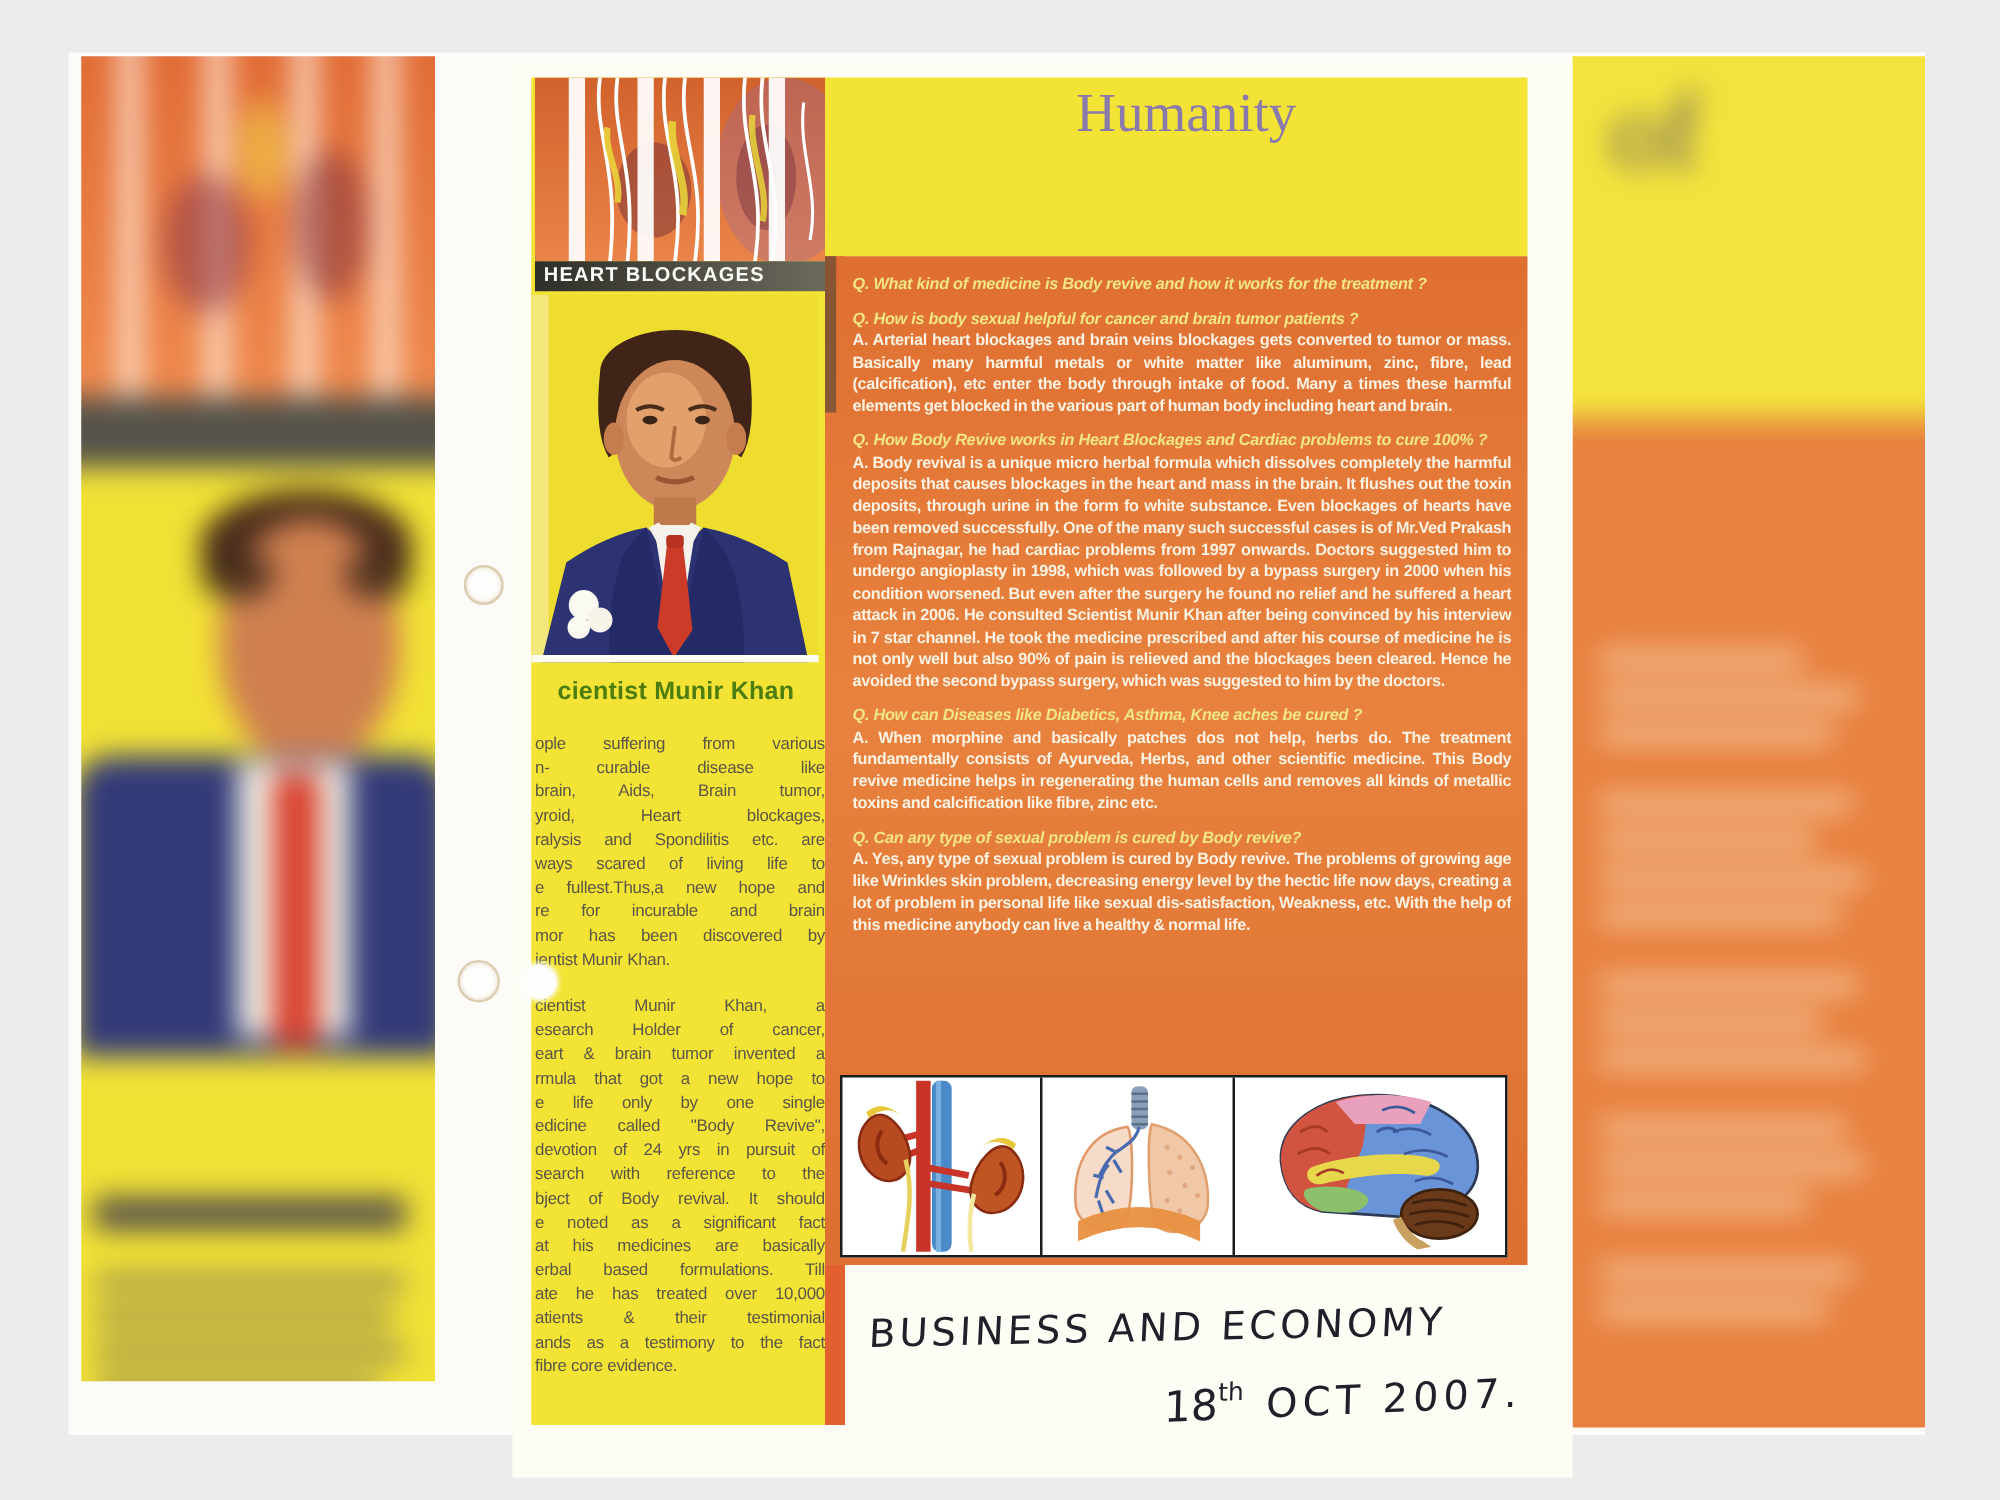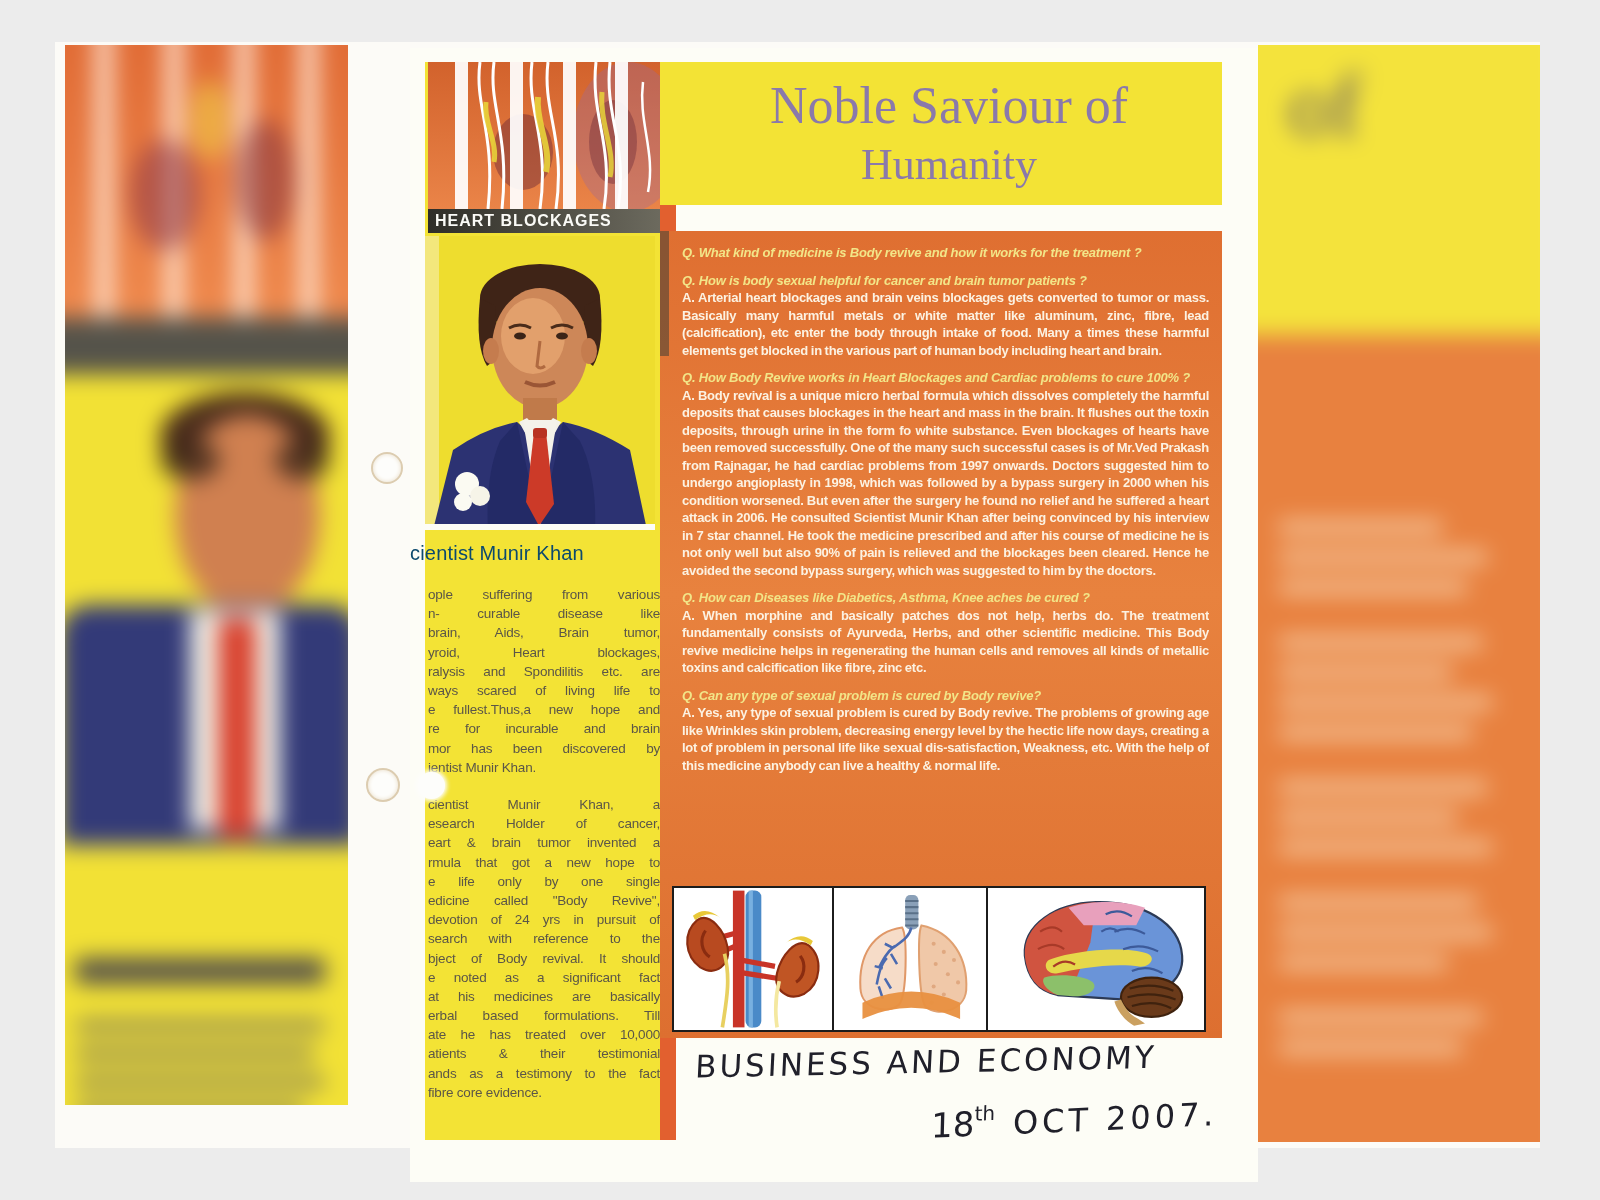--- a/index.html
+++ b/index.html
@@ -38,38 +38,38 @@
 
   
   .artery{position:absolute;left:373px;top:20px;width:232px;height:147px;}
   
   .hb-band{position:absolute;left:373px;top:167px;width:232px;height:24px;
            background:linear-gradient(90deg,#2f2e28,#6c6a5e);display:flex;align-items:center;}
   .hb-band span{color:#fafaf6;font-weight:bold;font-size:16px;letter-spacing:1px;padding-left:7px;white-space:nowrap;}
   
   .portrait{position:absolute;left:370px;top:194px;width:230px;height:294px;}
 
-  .heading{position:absolute;left:355px;top:500px;width:240px;font-weight:normal;font-size:20px;
-           color:#0c4a6e;letter-spacing:.2px;white-space:nowrap;}
+  .heading{position:absolute;left:391px;top:500px;width:240px;font-weight:bold;font-size:20px;
+           color:#4d7c0f;letter-spacing:.2px;white-space:nowrap;}
   .para{position:absolute;left:373px;width:232px;overflow:hidden;color:#5b5648;font-size:13.5px;
         letter-spacing:-.2px;font-weight:500;}
   .para .tl{height:19.2px;line-height:19.2px;text-align:justify;text-align-last:justify;white-space:nowrap;}
   .para .tl.last{text-align-last:left;}
   .p1{top:543px;}
   .p2{top:753px;}
 
   
   .title{position:absolute;left:621px;top:20px;width:546px;height:143px;text-align:center;
          font-family:"Liberation Serif",serif;color:#8a79ab;}
   .title .t1{font-size:52px;line-height:60px;padding-top:14px;}
   .title .t2{font-size:44px;line-height:58px;}
 
   
   .qa-panel{position:absolute;left:605px;top:163px;width:562px;height:807px;
-            background:linear-gradient(180deg,#df6f31,#e8823e 45%,#dd6f30);margin-top:26px;}
+            background:linear-gradient(180deg,#df6f31,#e8823e 45%,#dd6f30);}
   .qa-panel .edge{position:absolute;left:0;top:0;width:9px;height:125px;background:#3f3e35;opacity:.55;}
   .qa-text{position:absolute;left:22px;top:13px;width:527px;height:650px;overflow:hidden;}
   .qa-block{margin-bottom:10px;}
   .qa-q{font-size:13px;font-weight:bold;font-style:italic;color:#f2e588;line-height:17.5px;
         letter-spacing:-.2px;text-align:justify;}
   .qa-a{font-size:13px;font-weight:bold;color:#fcf2e2;line-height:17.5px;letter-spacing:-.25px;
         word-spacing:-.6px;text-align:justify;}
   .organs{position:absolute;left:12px;right:16px;bottom:6px;height:142px;background:#fff;
           border:2px solid #1c1c1c;display:flex;}
   .organ-cell{position:relative;height:100%;border-right:2px solid #1c1c1c;}
@@ -237,21 +237,20 @@
       <div class="tl">e noted as a significant fact</div>
       <div class="tl">at his medicines are basically</div>
       <div class="tl">erbal based formulations. Till</div>
       <div class="tl">ate he has treated over 10,000</div>
       <div class="tl">atients &amp; their testimonial</div>
       <div class="tl">ands as a testimony to the fact</div>
       <div class="tl last">fibre core evidence.</div>
     </div>
 
     <div class="title">
-      <div class="t1">Noble Saviour of</div>
       <div class="t2">Humanity</div>
     </div>
 
     <div class="qa-panel">
       <div class="edge"></div>
       <div class="qa-text">
         <div class="qa-block">
           <div class="qa-q">Q. What kind of medicine is Body revive and how it works for the treatment ?</div>
         </div>
         <div class="qa-block">

